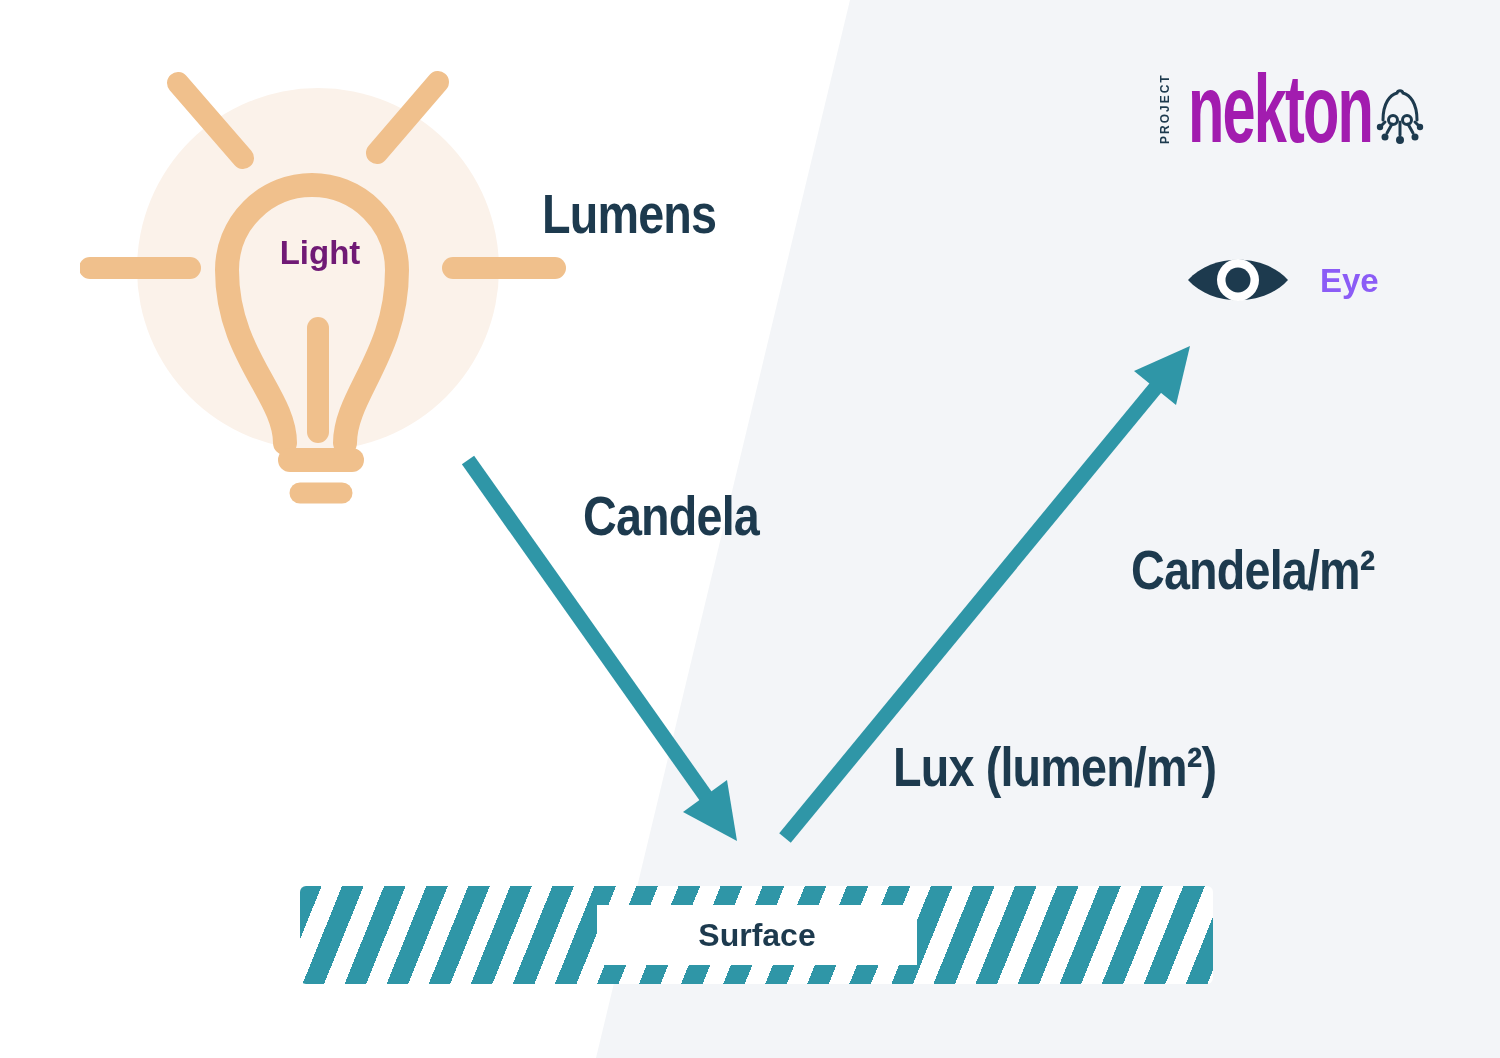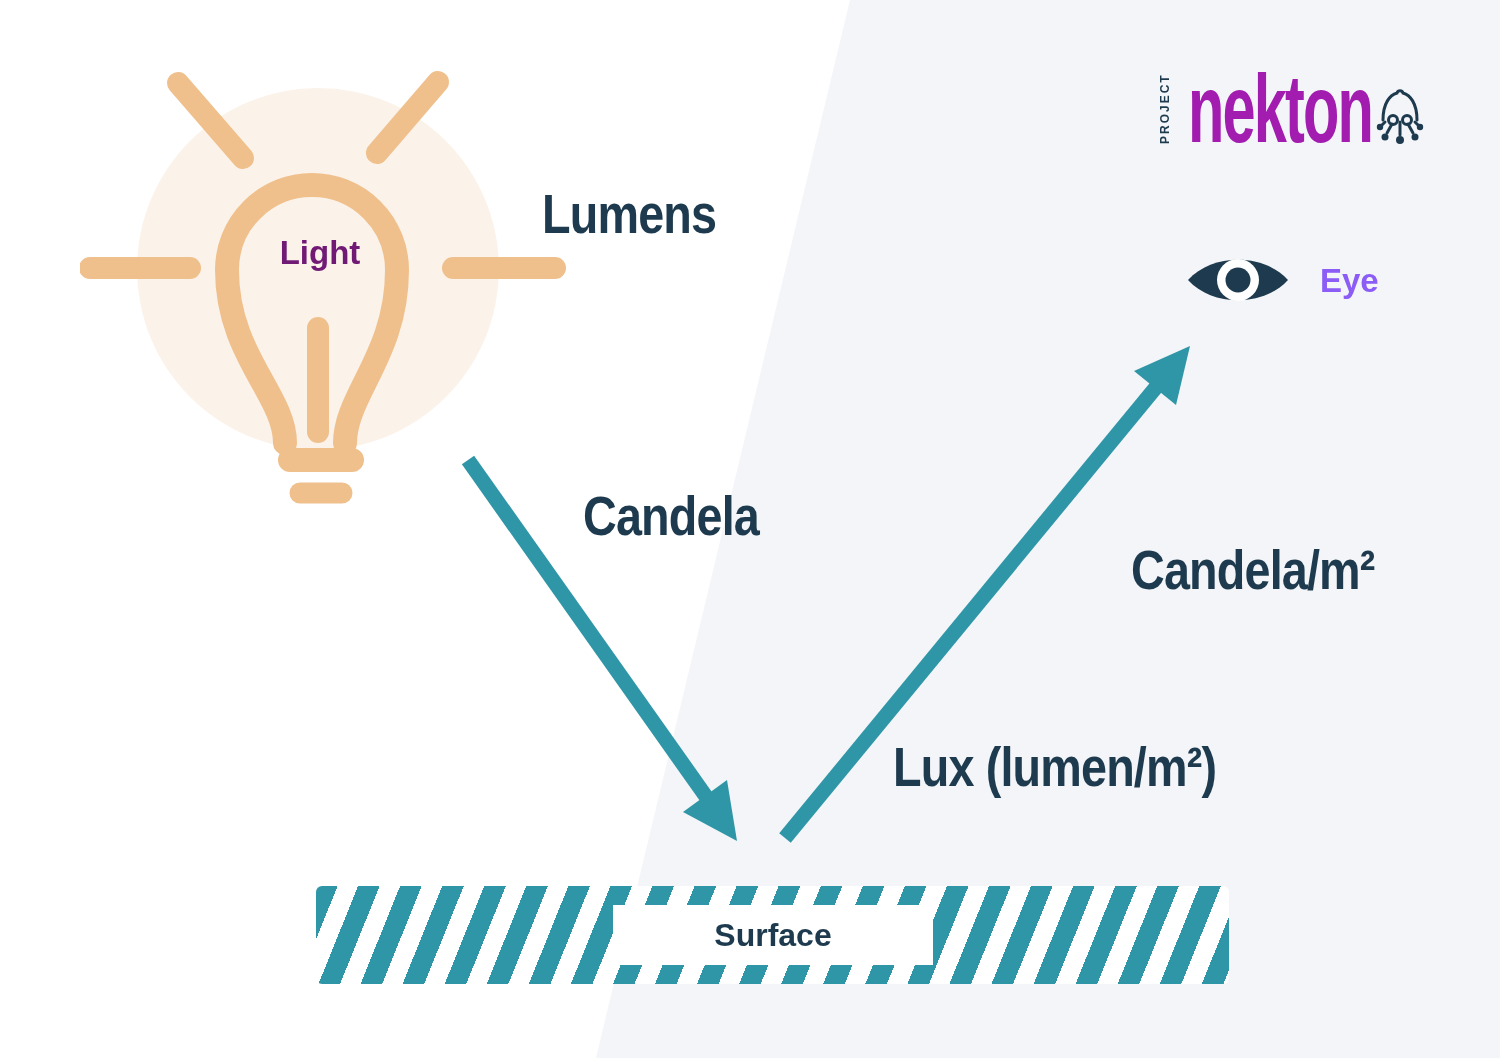--- a/index.html
+++ b/index.html
@@ -21,21 +21,21 @@
   .cond>span{display:inline-block;transform:scaleX(0.85);transform-origin:left center;}
   .rounded-label{
     color:#8b5cf6;font-weight:700;
   }
   .light-source-text{
     left:200px;top:233px;width:240px;text-align:center;
     font-size:33px;line-height:40px;color:#701a75;font-weight:700;
   }
   .eye-label{left:1320px;top:263px;font-size:33px;line-height:36px;}
   .surface-bar{
-    left:316px;top:886px;width:913px;height:98px;border-radius:6px;
+    left:300px;top:886px;width:913px;height:98px;border-radius:6px;
     background:repeating-linear-gradient(112deg,#2f96a7 0 20px,#ffffff 20px 39px);
   }
   .surface-label-box{
     position:absolute;left:297px;top:19px;width:320px;height:60px;
     background:#ffffff;display:flex;align-items:center;justify-content:center;
   }
   .surface-label-box span{font-size:32px;font-weight:700;color:#1d3a4e;}
   .logo-project{
     left:1158px;top:78px;height:66px;width:18px;
     writing-mode:vertical-rl;transform:rotate(180deg);

